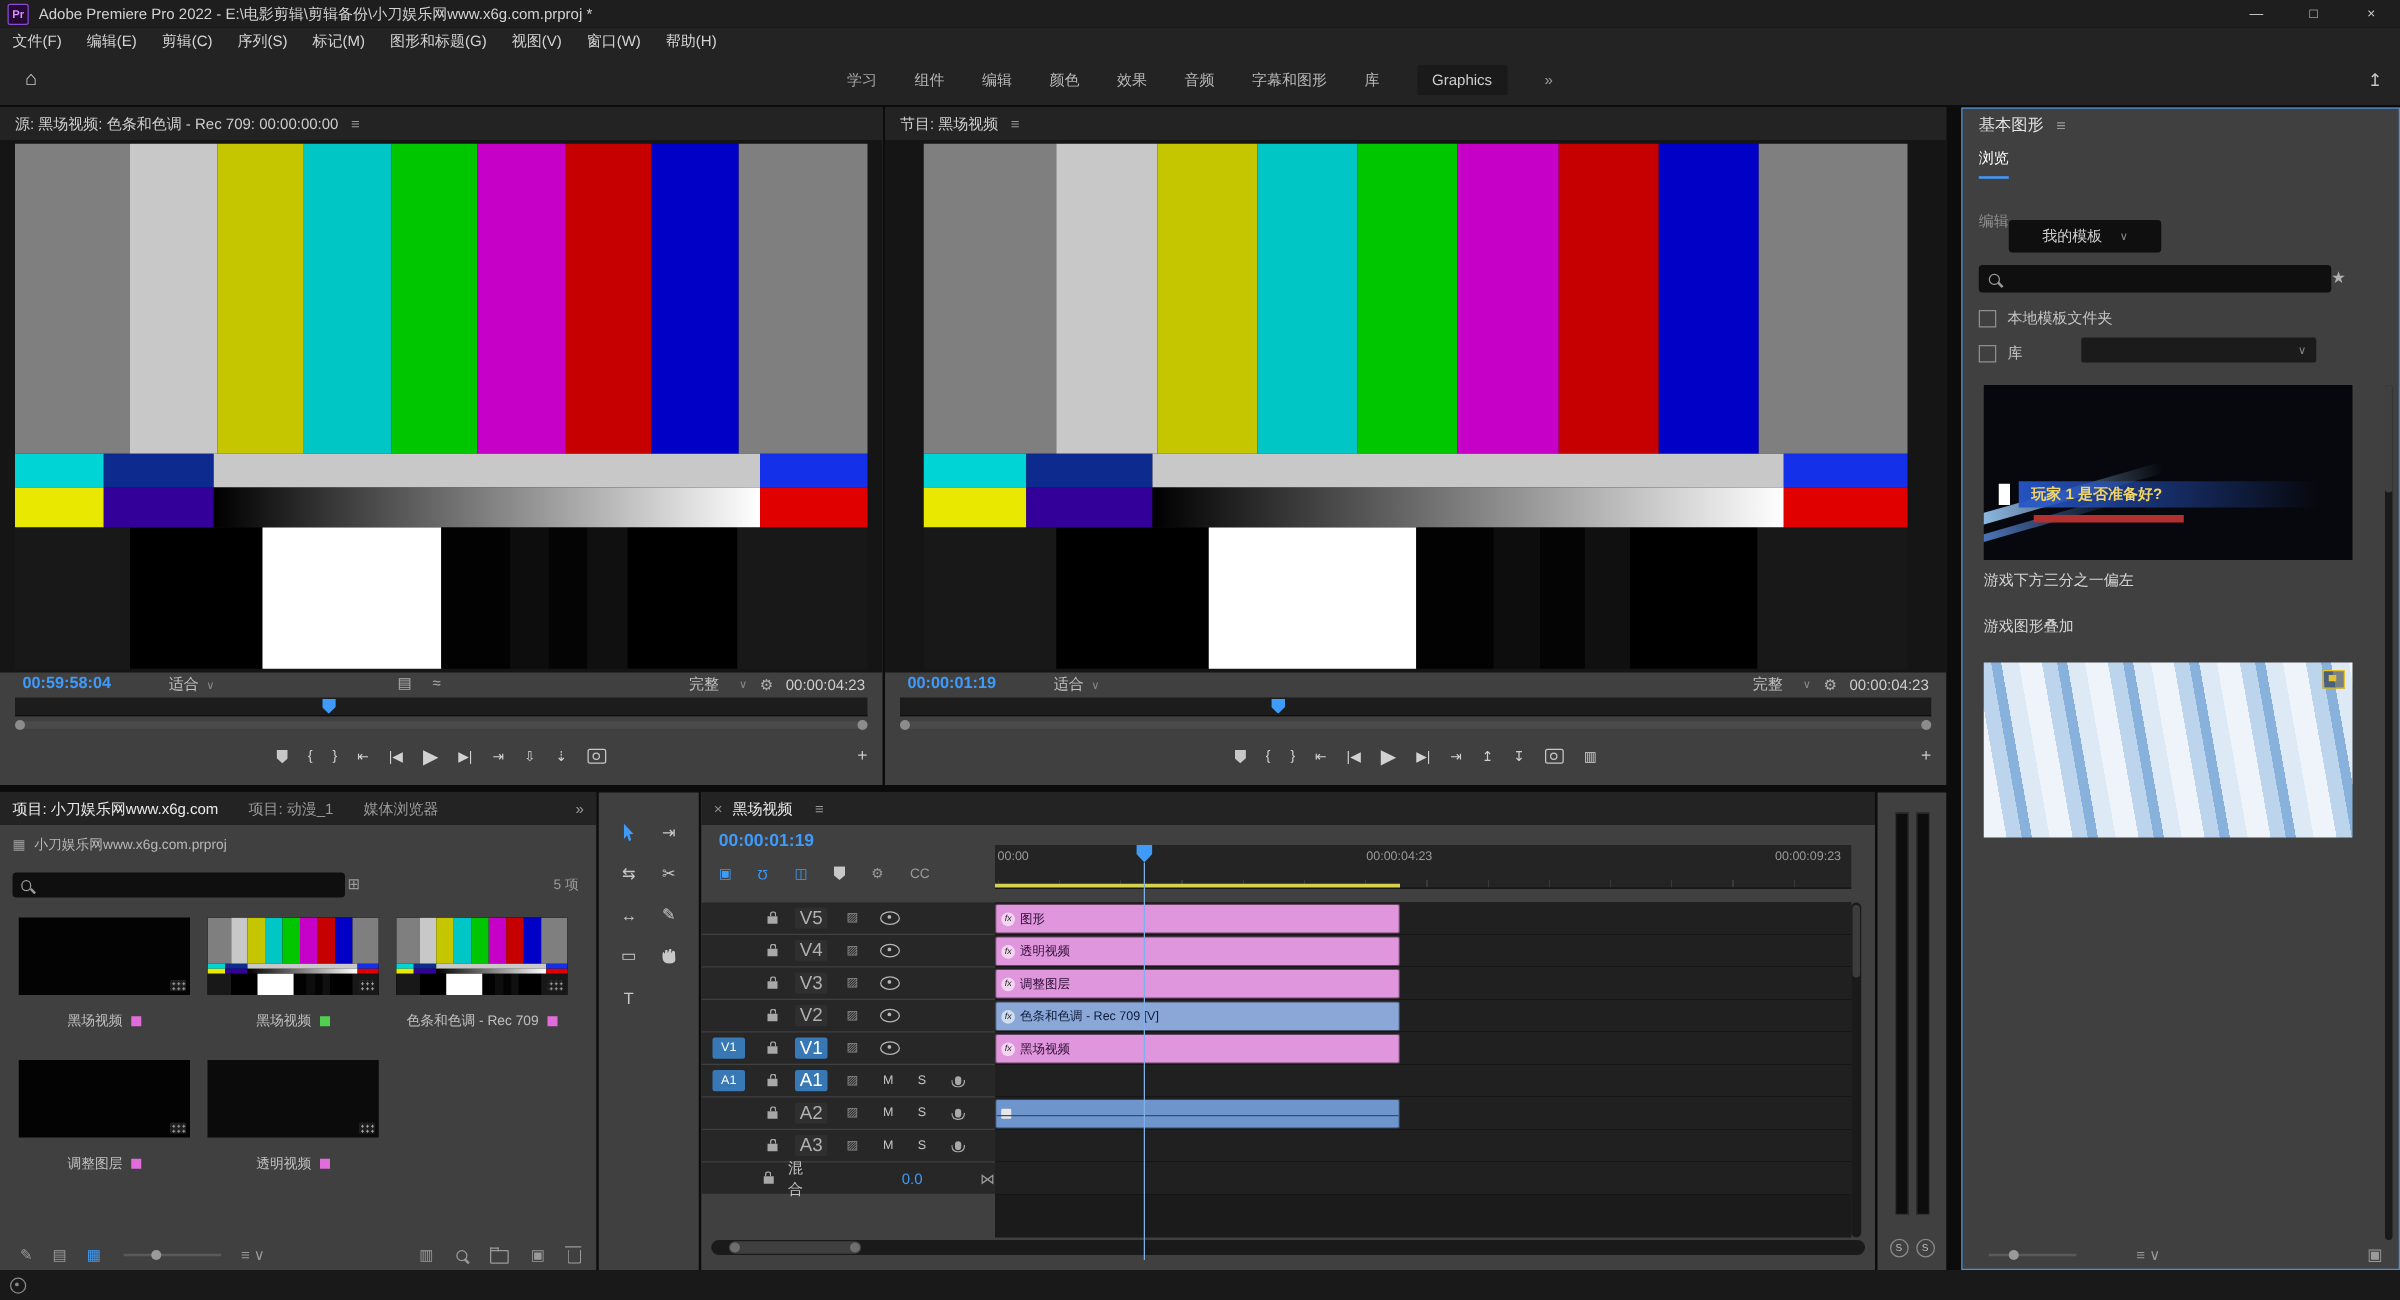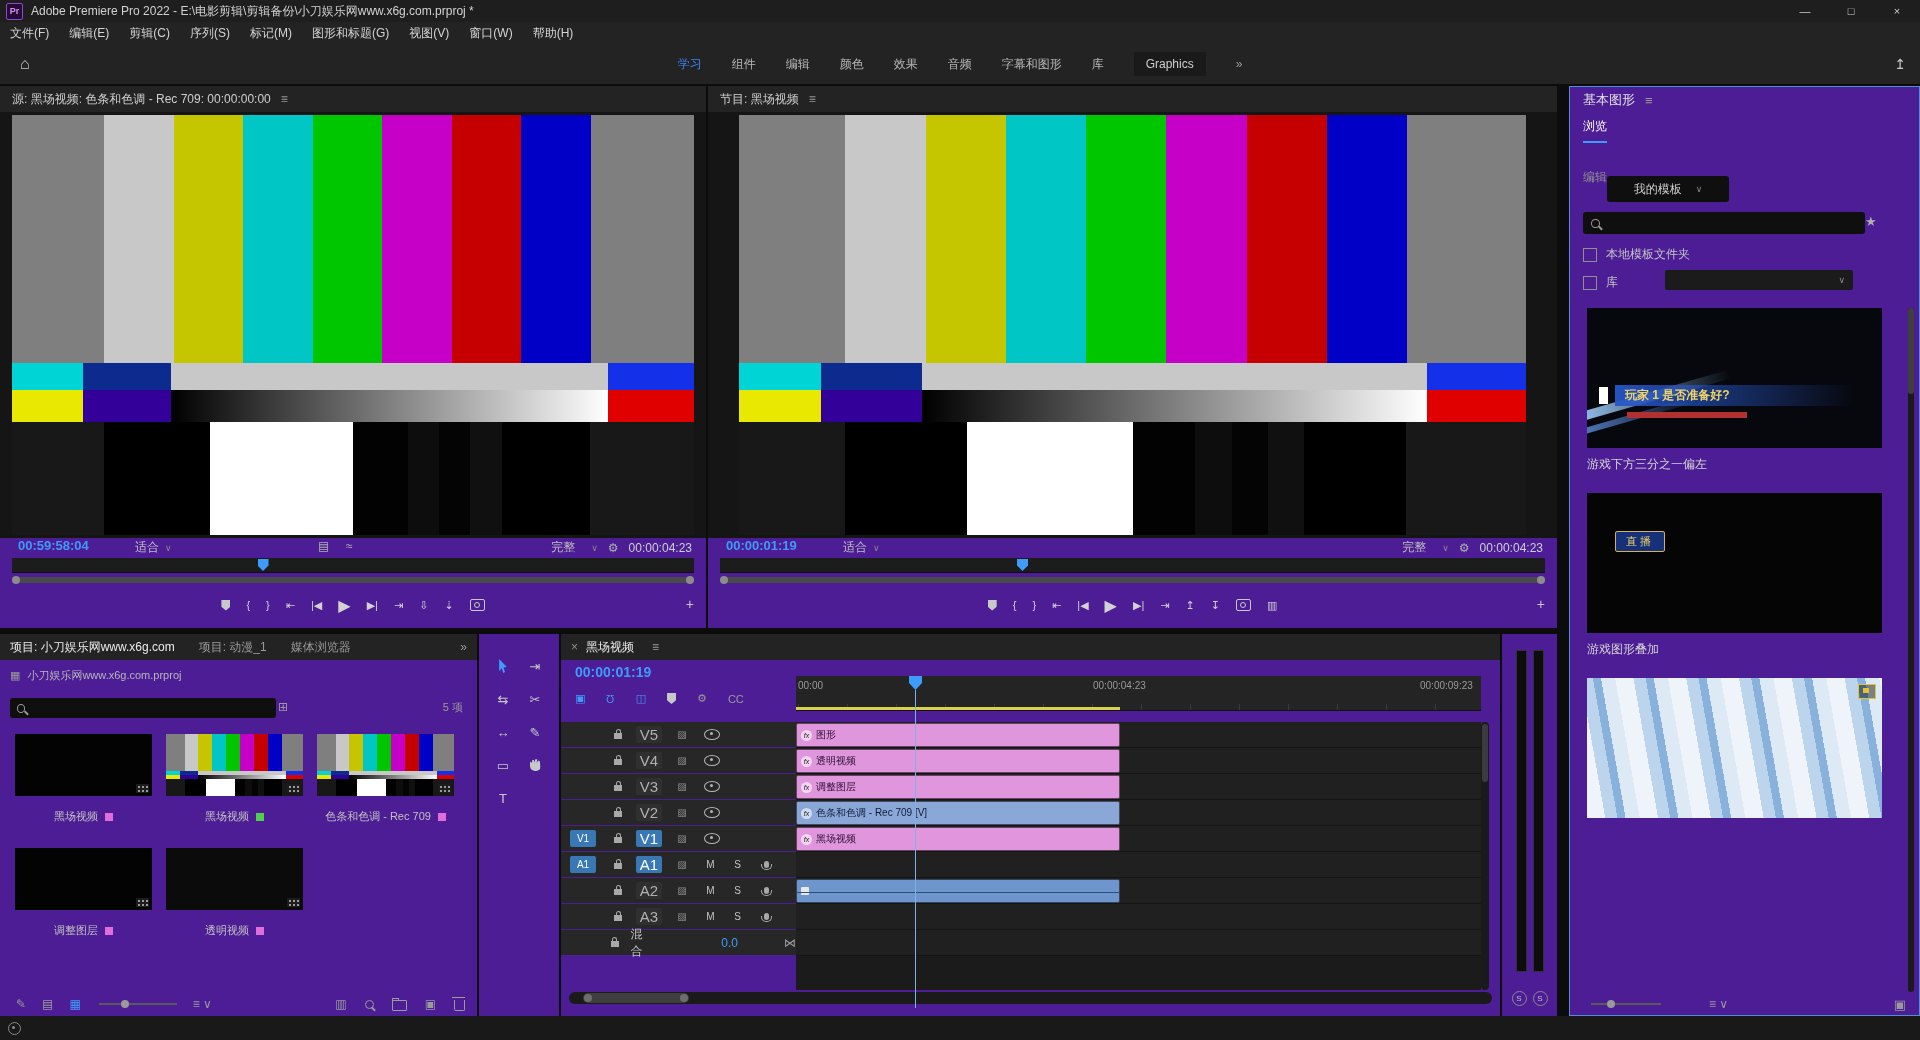--- a/index.html
+++ b/index.html
@@ -11,26 +11,26 @@
       font-size:9px;font-weight:bold;display:flex;align-items:center;justify-content:center;}
   .ttl{margin-left:8px;font-size:12px;color:#d2d2d2;white-space:nowrap;}
   .winbtns{margin-left:auto;display:flex;height:100%;}
   .wb{width:46px;height:100%;display:flex;align-items:center;justify-content:center;color:#cfcfcf;font-size:11px;}
   #menubar{position:absolute;left:0;top:22px;width:1920px;height:22px;background:#232323;display:flex;align-items:center;border-bottom:1px solid #161616;}
   .menu-item{padding:0 10px;color:#d4d4d4;}
   #wsbar{position:absolute;left:0;top:44px;width:1920px;height:40px;background:#232323;display:flex;align-items:center;}
   .home{position:absolute;left:20px;font-size:16px;color:#c8c8c8;}
   #wstabs{margin:0 auto;display:flex;align-items:center;gap:30px;}
   .ws{color:#b8b8b8;cursor:default;}
-  .ws.active{color:#3b82f6;}
+  .ws.active{color:#a3a3a3;}
   .ws.dark{background:#1a1a1a;padding:5px 12px;border-radius:2px;color:#cfcfcf;}
   .ws.more{color:#9a9a9a;}
   .share{position:absolute;right:14px;font-size:14px;color:#c8c8c8;}
   
-  .panel{position:absolute;background:#4c1d95;overflow:hidden;}
+  .panel{position:absolute;background:#404040;overflow:hidden;}
   #mon-source{left:0;top:86px;width:706px;height:542px;}
   #mon-program{left:708px;top:86px;width:849px;height:542px;}
   #panel-eg{left:1569px;top:86px;width:351px;height:930px;outline:1px solid #4a90d9;outline-offset:-1px;}
   #panel-project{left:0;top:634px;width:477px;height:382px;}
   #panel-tools{left:479px;top:634px;width:80px;height:382px;}
   #panel-timeline{left:561px;top:634px;width:939px;height:382px;}
   #panel-meters{left:1502px;top:634px;width:55px;height:382px;}
   #statusbar{position:absolute;left:0;top:1016px;width:1920px;height:24px;background:#191919;display:flex;align-items:center;}
   .statusdot{width:11px;height:11px;border:1px solid #8a8a8a;border-radius:50%;margin-left:8px;position:relative;}
   .statusdot::after{content:"";position:absolute;left:3px;top:3px;width:3px;height:3px;background:#8a8a8a;border-radius:50%;}
@@ -459,23 +459,20 @@
         <span class="eg1-streak2"></span>
         <span class="eg1-sq"></span>
         <div class="eg1-band">
           <span class="eg1-cap">玩家 1 是否准备好?</span>
         </div>
         <span class="eg1-sub"></span>
       </div>
       <div class="eg-label">游戏下方三分之一偏左</div>
     </div>
     <div class="eg-card">
-      <div class="eg-thumb eg2">
-        <span class="eg2-badge">直播</span>
-      </div>
       <div class="eg-label">游戏图形叠加</div>
     </div>
     <div class="eg-card">
       <div class="eg-thumb eg4">
         <span class="eg-badge-tr"></span>
       </div>
     </div>
   </div>
   <div class="eg-scroll">
       <span class="thumb"></span>

